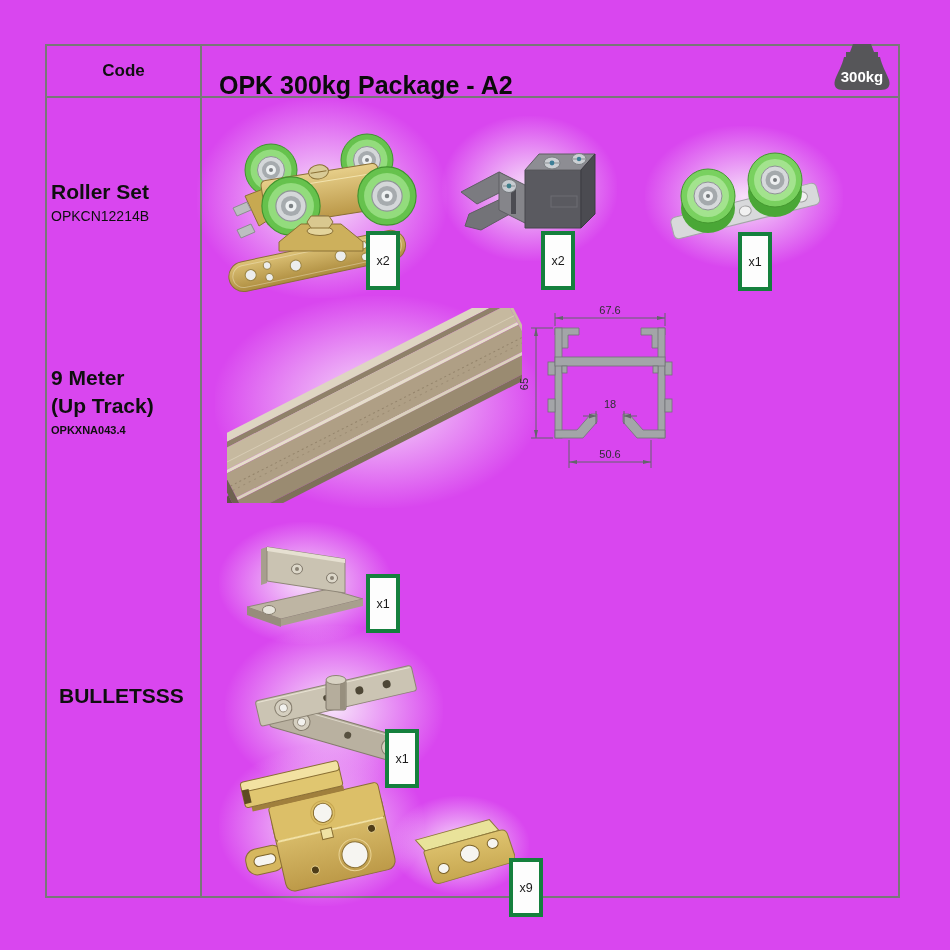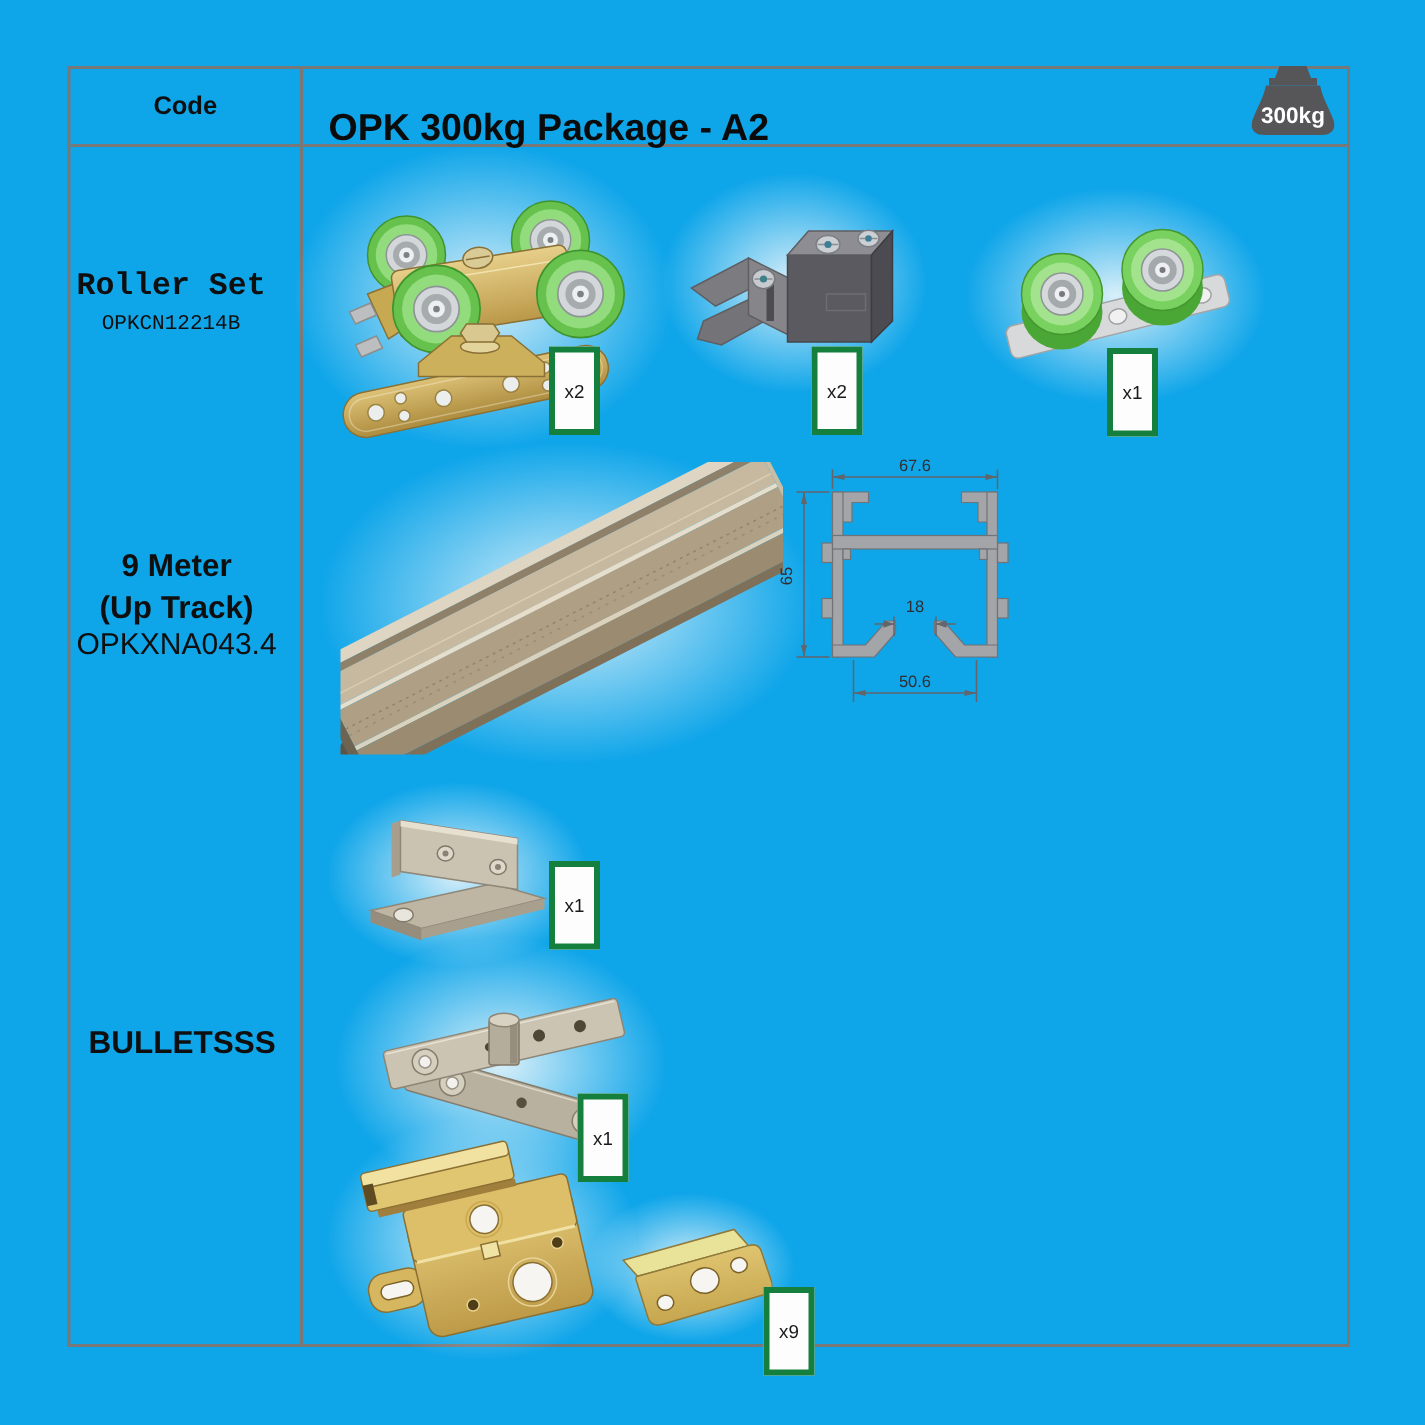--- a/index.html
+++ b/index.html
@@ -1,28 +1,28 @@
 <!DOCTYPE html>
 <html><head>
 <meta charset="utf-8">
 <style>
   html,body{margin:0;padding:0;}
   body{width:950px;height:950px;background:#e7e7e8;font-family:"Liberation Sans",sans-serif;}
-  .page{position:relative;width:950px;height:950px;background:#0ea5e9;overflow:hidden;text-align:center;}
+  .page{position:relative;width:950px;height:950px;background:#d946ef;overflow:hidden;}
   .table{position:absolute;left:45px;top:44px;width:855px;height:854px;border:2px solid #787878;box-sizing:border-box;}
   .header{display:flex;height:50px;border-bottom:2px solid #787878;}
   .code-cell{width:153px;border-right:2px solid #787878;display:flex;align-items:center;justify-content:center;
              font-weight:bold;font-size:17px;color:#0f0f0f;}
   .title-cell{flex:1;display:flex;align-items:center;padding-left:17px;font-weight:bold;font-size:25px;color:#0b0b0b;margin-top:28px;}
   .tbody{position:relative;height:798px;}
   .left-col{position:absolute;left:0;top:0;bottom:0;width:153px;border-right:2px solid #787878;}
   .lbl{position:absolute;color:#0f0f0f;}
   .big{font-weight:bold;font-size:21px;line-height:28px;white-space:nowrap;}
   .code-sm{font-size:14px;line-height:21px;white-space:nowrap;}
-  .code-sm-b{font-weight:normal;font-size:20px;line-height:21px;white-space:nowrap;}
+  .code-sm-b{font-weight:bold;font-size:11px;line-height:21px;white-space:nowrap;}
   .qty{position:absolute;min-width:24px;height:17px;padding:17px 1px;background:#fdfdfd;border:4px solid #15803d;
        font-size:12.5px;display:flex;align-items:center;justify-content:center;color:#1a1a1a;}
   .glow{position:absolute;background:radial-gradient(ellipse at center, rgba(252,252,252,0.85) 0%, rgba(231,231,232,0) 72%);}
   .art{position:absolute;}
   svg text{font-family:"Liberation Sans",sans-serif;}
 </style>
 </head>
 <body>
 
 <div class="page">
@@ -30,21 +30,21 @@
   <div class="table">
 
     <div class="header">
       <div class="code-cell">Code</div>
       <div class="title-cell">OPK 300kg Package - A2</div>
     </div>
 
     <div class="tbody">
       <div class="left-col"></div>
 
-      <div class="lbl" style="left:4px;top:80px;font-family:Liberation Mono, monospace;">
+      <div class="lbl" style="left:4px;top:80px;">
         <div class="big">Roller Set</div>
         <div class="code-sm">OPKCN12214B</div>
       </div>
 
       <div class="lbl" style="left:4px;top:266px;">
         <div class="big">9 Meter</div>
         <div class="big">(Up Track)</div>
         <div class="code-sm-b">OPKXNA043.4</div>
       </div>
 

